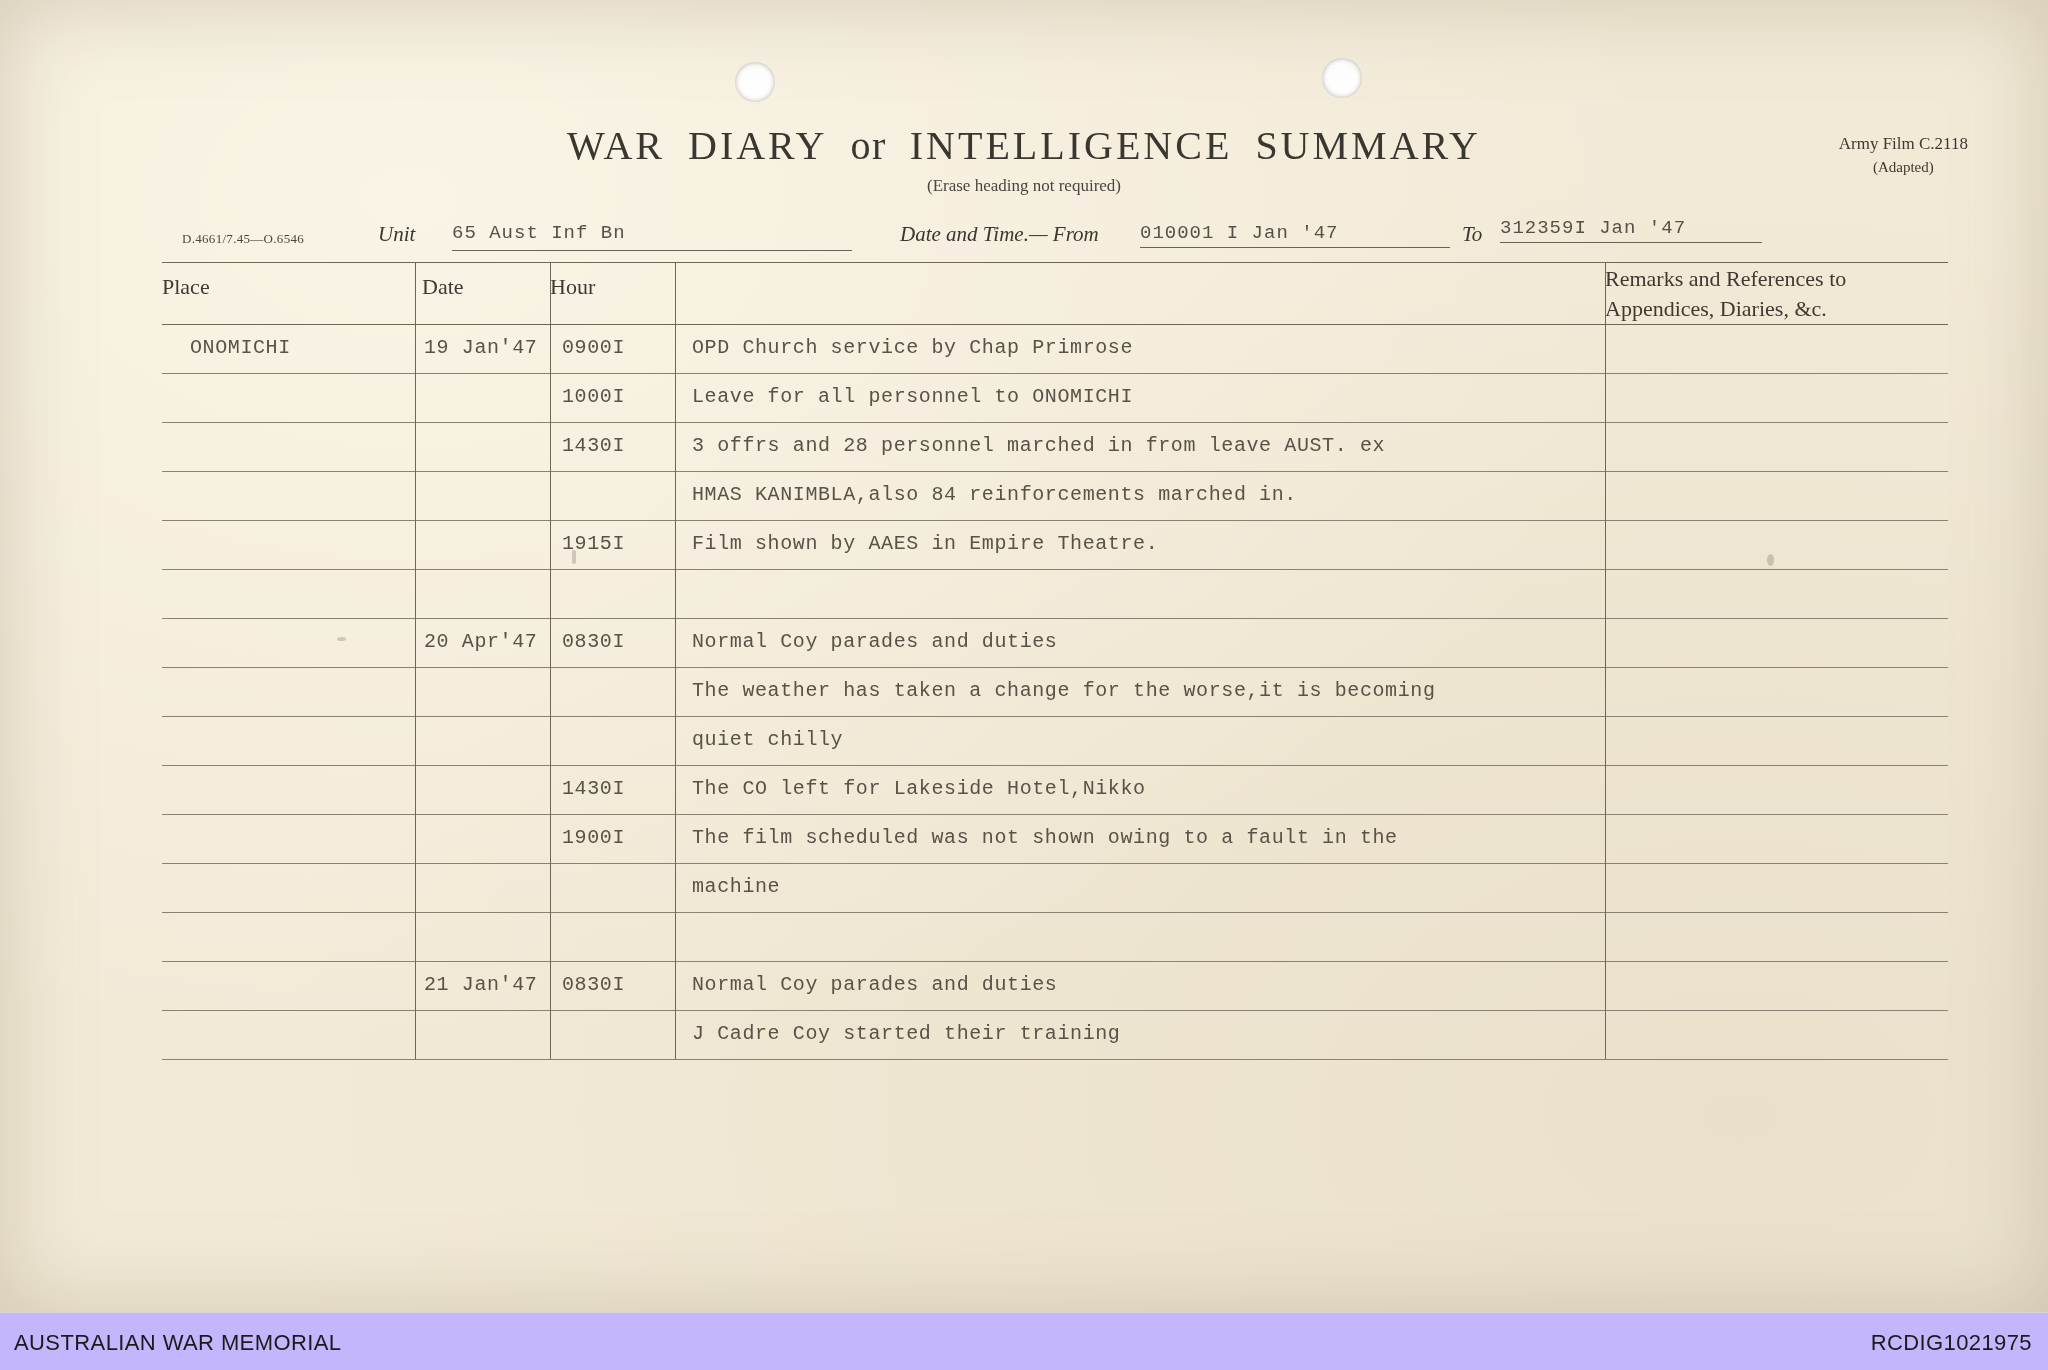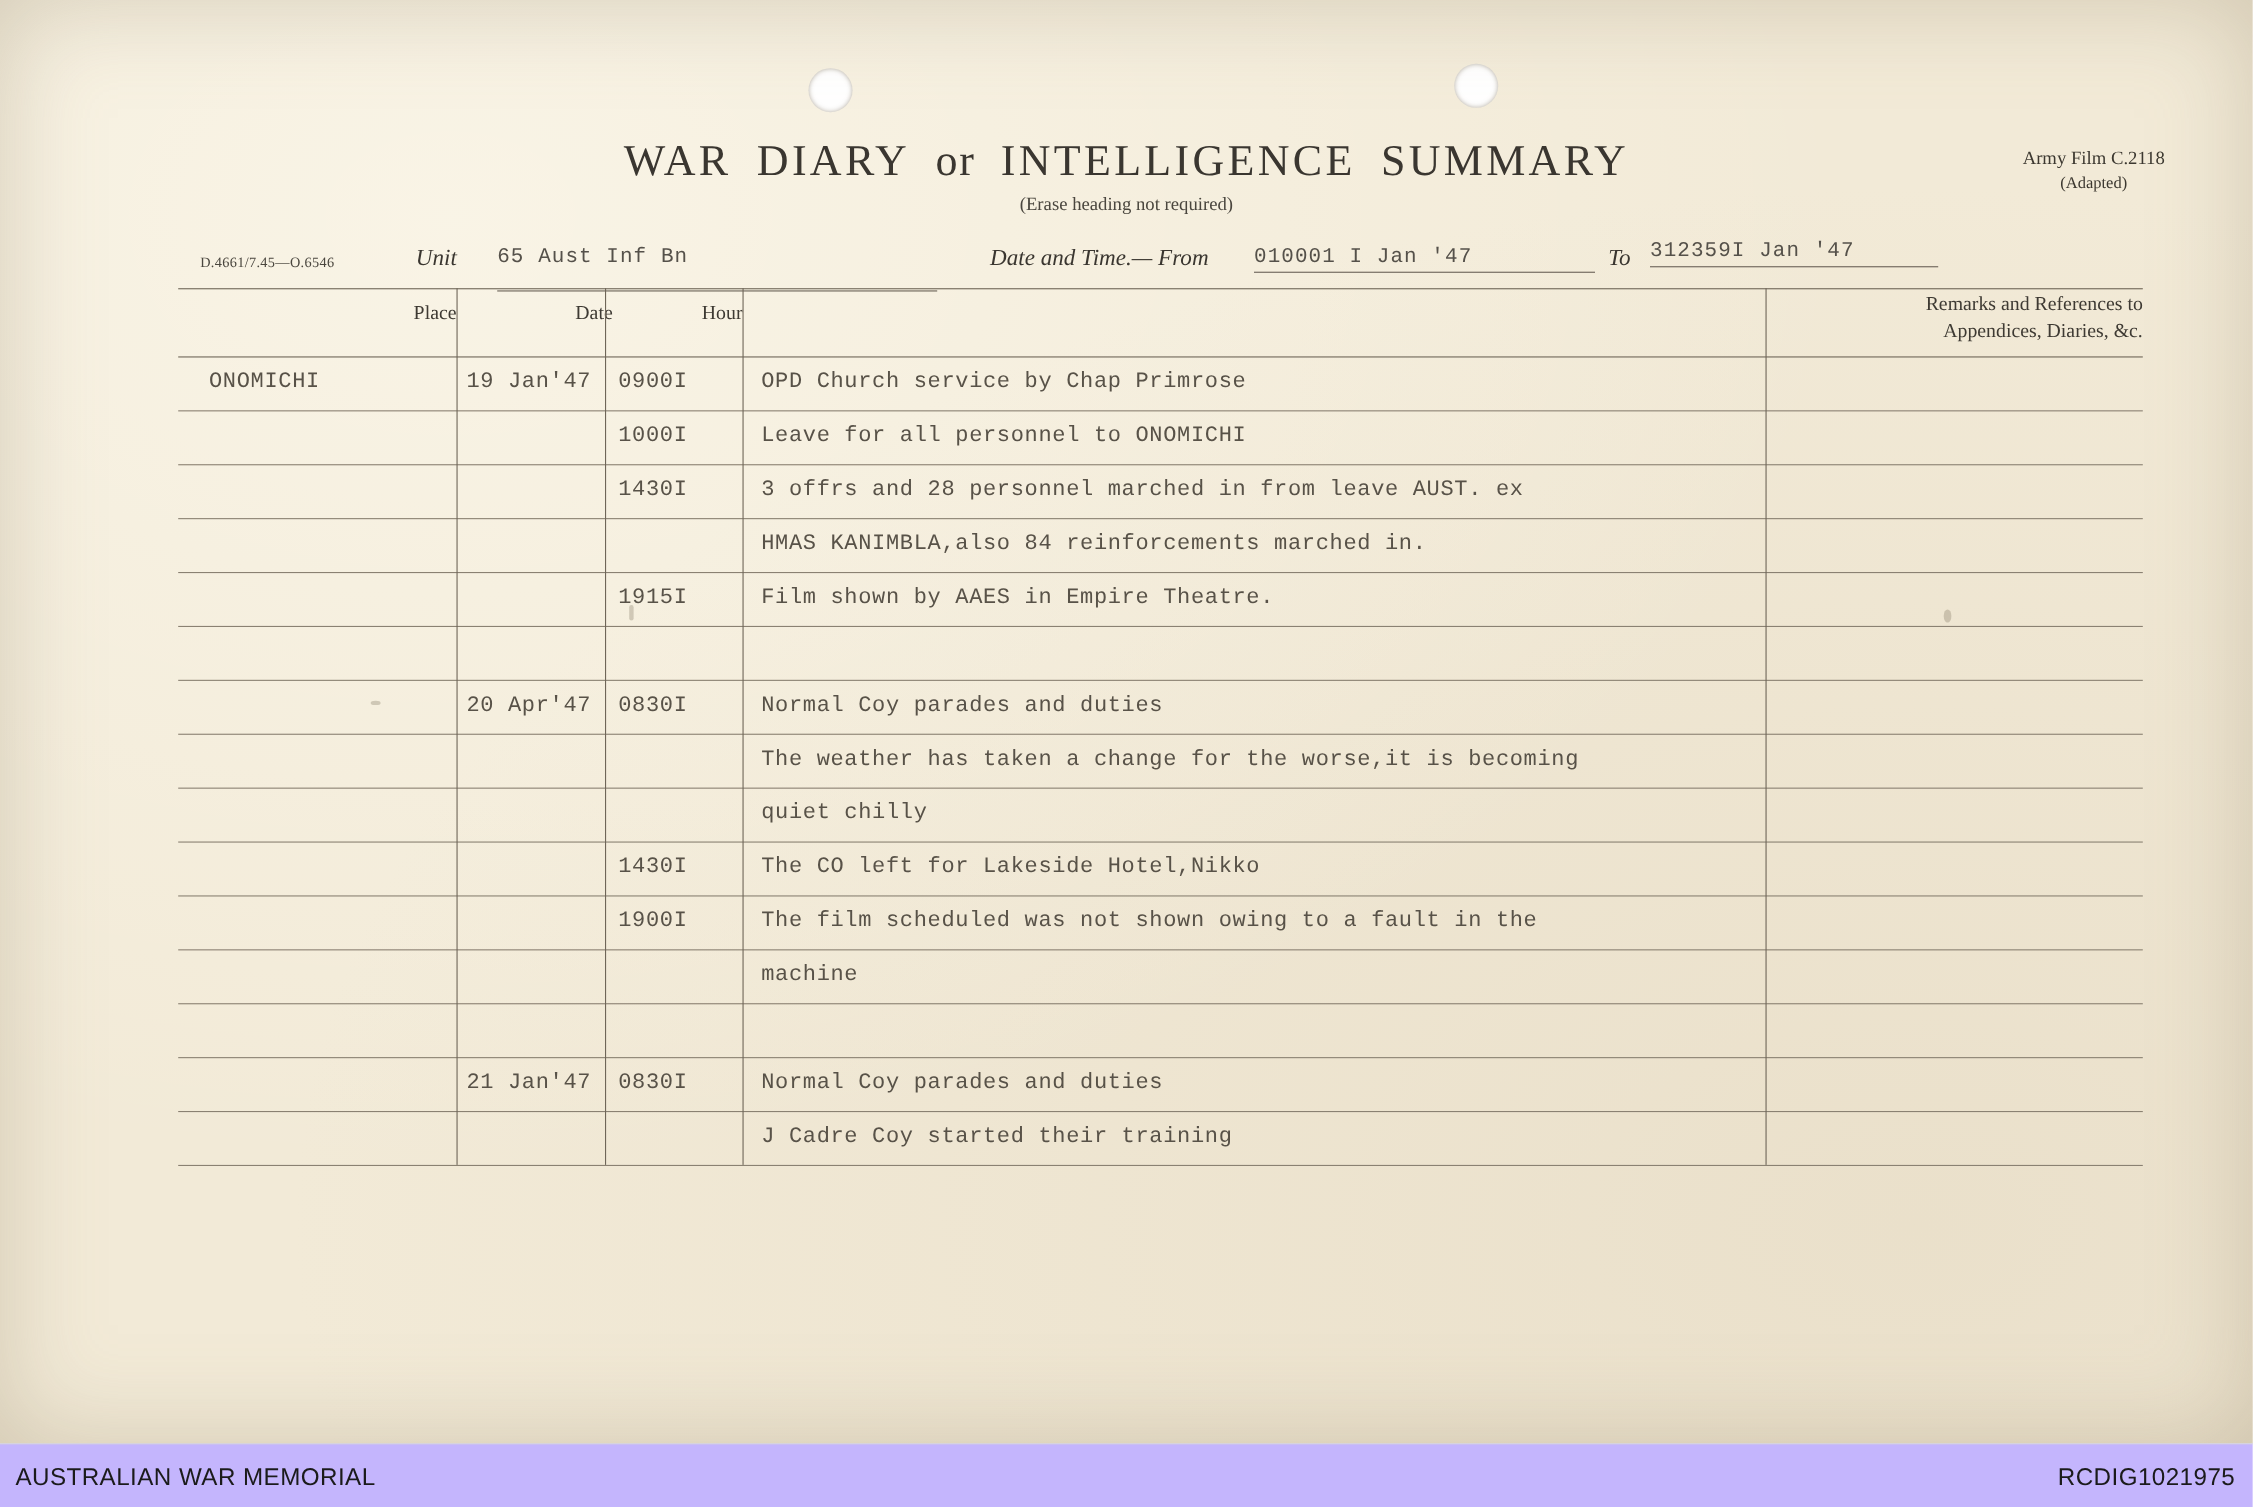--- a/index.html
+++ b/index.html
@@ -106,21 +106,21 @@
   #unit-label { position: absolute; left: 378px; top: 222px; }
   #unit-value {
     position: absolute;
     left: 452px; top: 222px;
     width: 400px;
     font-family: "Liberation Mono", monospace;
     font-size: 19px;
     color: #55514a;
     letter-spacing: 1px;
     border-bottom: 1.5px solid #6a6257;
-    padding-bottom: 20px;
+    padding-bottom: 6px;
   }
   #datetime-label { position: absolute; left: 900px; top: 222px; }
   #from-value {
     position: absolute;
     left: 1140px; top: 222px;
     width: 310px;
     font-family: "Liberation Mono", monospace;
     font-size: 19px;
     color: #55514a;
     letter-spacing: 1px;
@@ -160,22 +160,22 @@
   
   .vrule {
     position: absolute;
     top: 0;
     width: 0;
     border-left: 1.3px solid #6f6658;
   }
 
   .colhead {
     position: absolute;
-    text-align: right;
-    font-size: 18px;
+    text-align: left;
+    font-size: 22px;
     color: #3e3a33;
     line-height: 1.35;
   }
 
   .cell {
     position: absolute;
     font-family: "Liberation Mono", monospace;
     font-size: 20px;
     color: #585248;
     letter-spacing: 0.6px;

